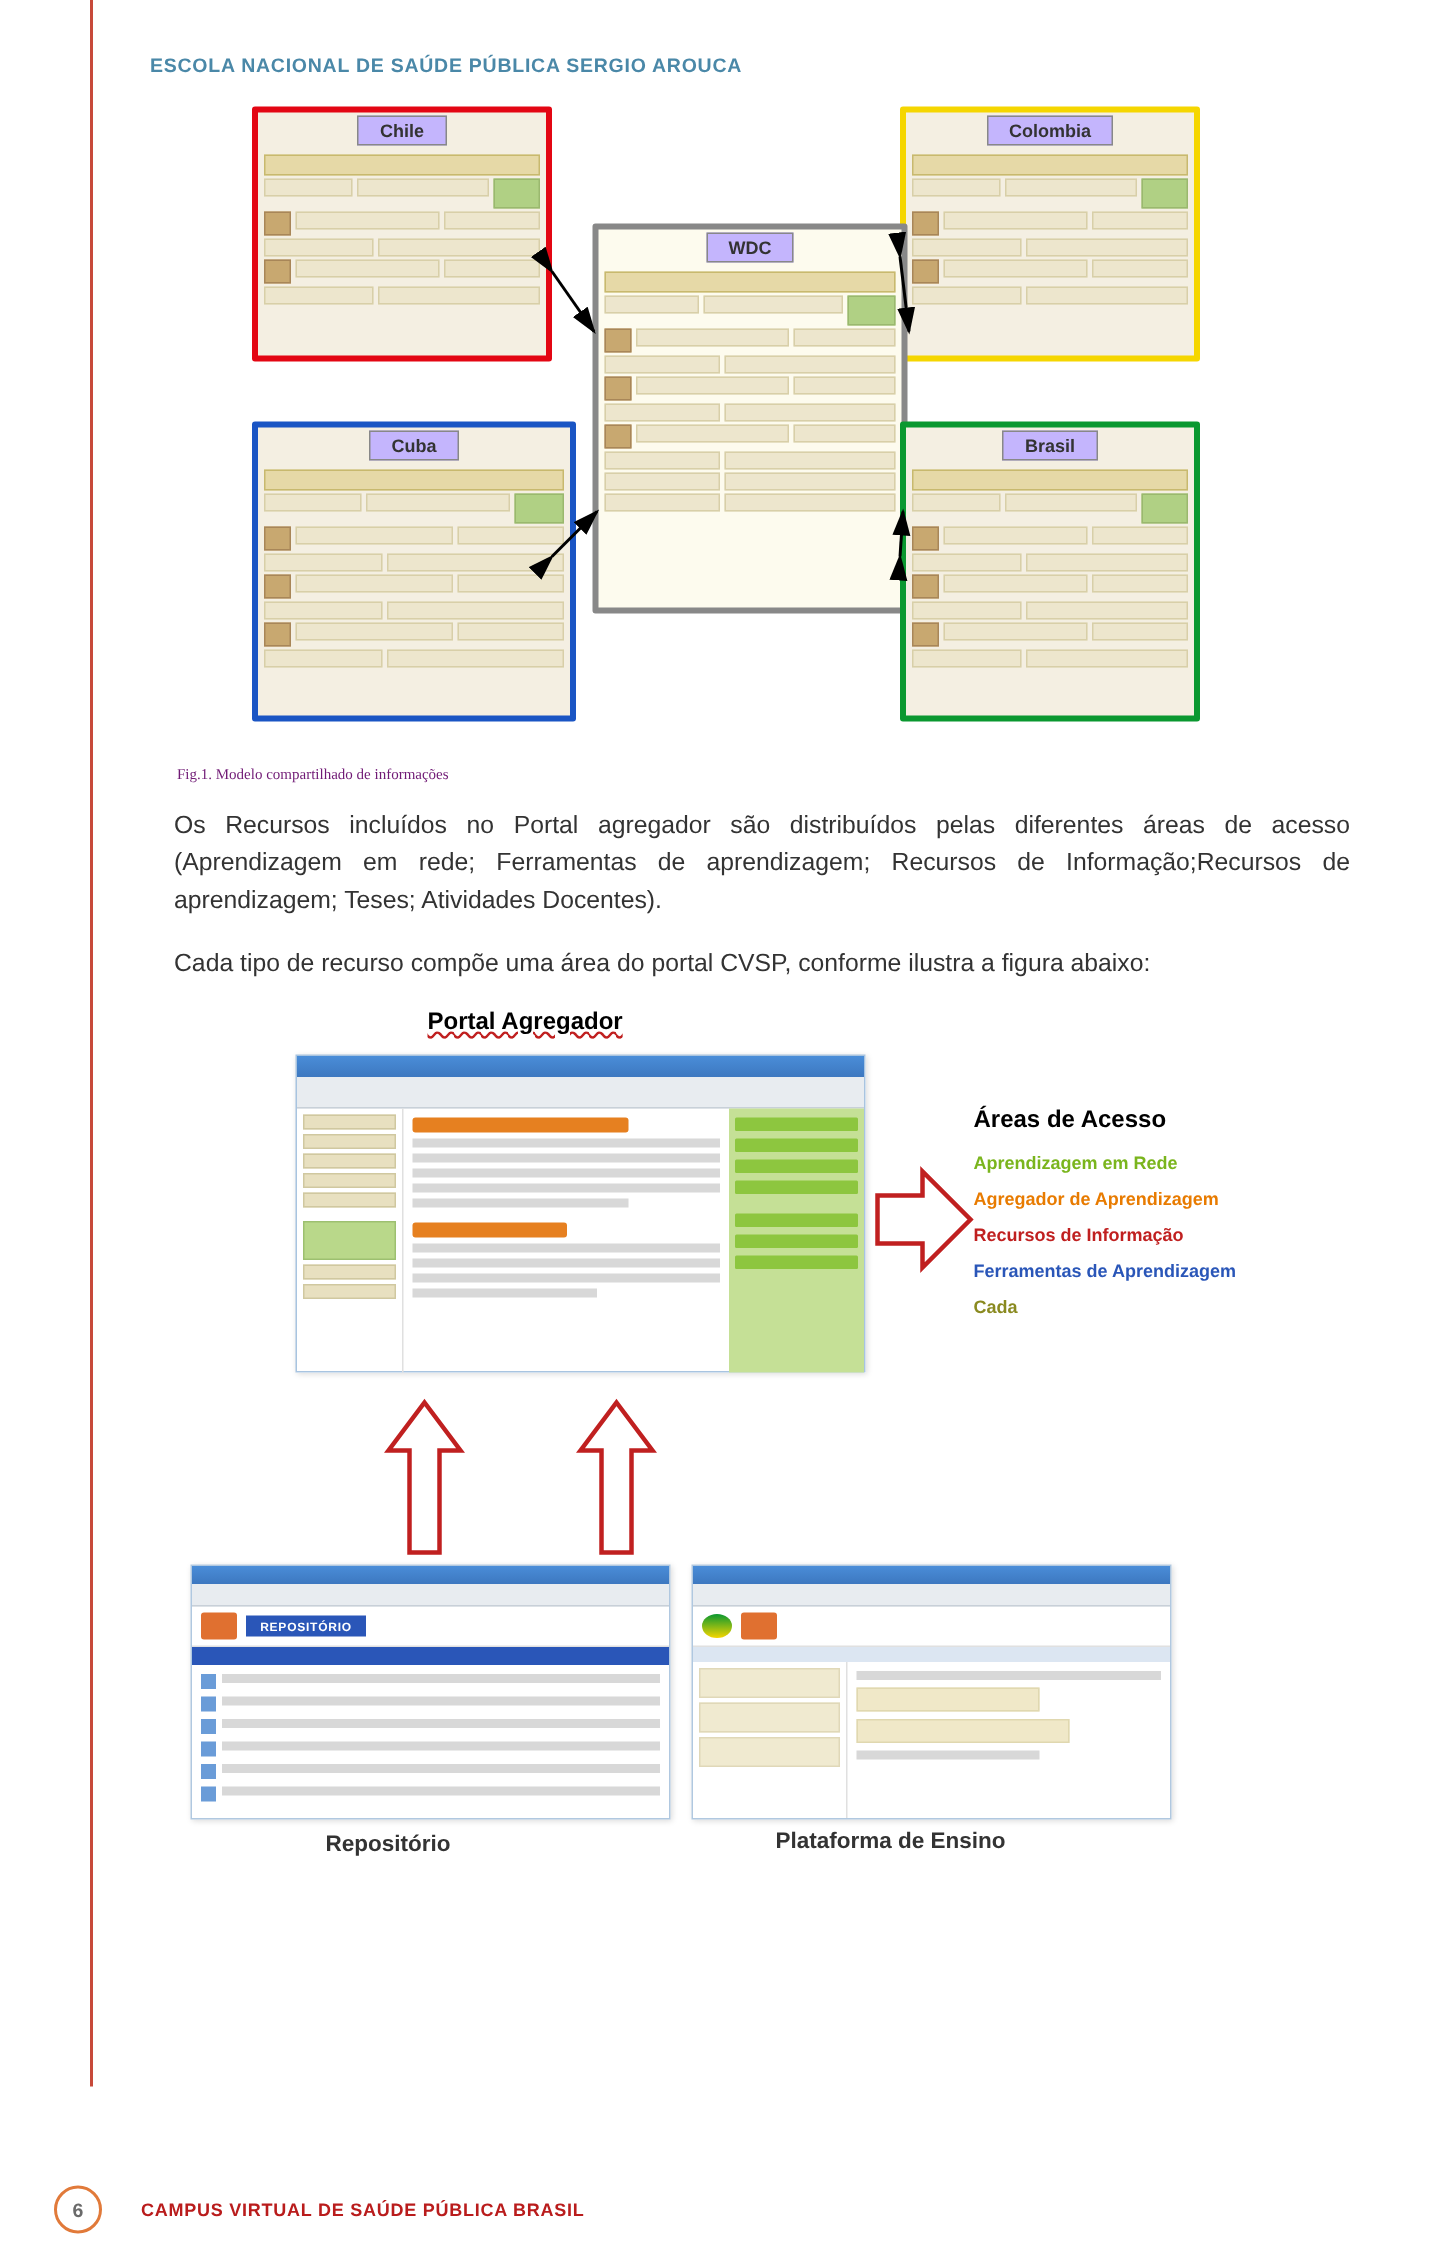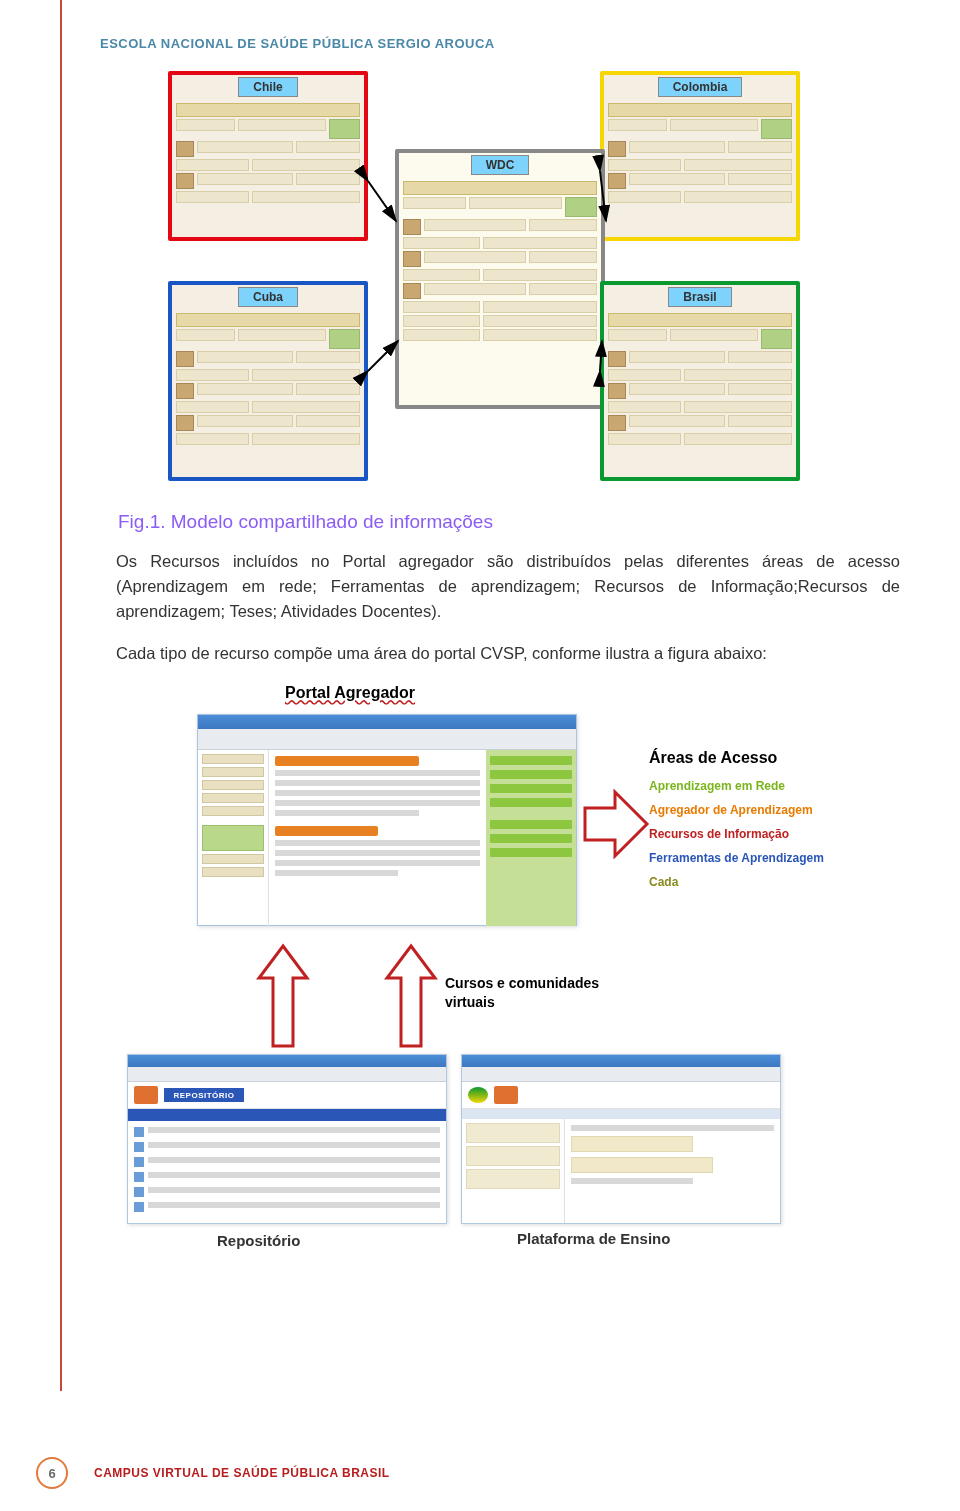--- a/index.html
+++ b/index.html
@@ -1,36 +1,36 @@
 <!DOCTYPE html>
 <html><head>
 <meta charset="utf-8">
 <style>
   html,body{margin:0;padding:0;background:#fff;font-family:"Segoe UI",Tahoma,Arial,sans-serif;color:#333;}
   .page{width:960px;min-height:1511px;position:relative;box-sizing:border-box;padding:36px 60px 40px 100px;}
   .left-rule{position:absolute;left:60px;top:0;bottom:120px;border-left:2px solid #c7493a;}
   .header-title{font-size:13px;font-weight:700;color:#4a88a8;letter-spacing:0.5px;margin-bottom:20px;}
   .figure1{position:relative;width:720px;height:420px;margin:0 auto 20px auto;}
   .mini{position:absolute;border:4px solid #000;background:#f4efe2;box-sizing:border-box;border-radius:2px;}
-  .mini .tag{position:relative;top:-2px;margin:4px auto 2px auto;width:fit-content;padding:2px 14px;background:#7dd3fc;border:1px solid #888;font-size:12px;font-weight:600;}
+  .mini .tag{position:relative;top:-2px;margin:4px auto 2px auto;width:fit-content;padding:2px 14px;background:#c4b5fd;border:1px solid #888;font-size:12px;font-weight:600;}
   .mini .body{padding:2px 4px 4px 4px;display:flex;flex-direction:column;gap:2px;}
   .mini .hdr{background:#e6d9a7;height:12px;border:1px solid #c8b96e;}
   .mini .row{display:flex;gap:3px;}
   .mini .blk{background:#ede6cd;height:10px;border:1px solid #d8cfa8;}
   .mini .blk.a{flex:2;}
   .mini .blk.b{flex:3;}
   .mini .side{background:#b0d084;height:18px;border:1px solid #9ab86e;flex:1;}
   .mini .pic{background:#c8a870;height:14px;width:16px;border:1px solid #a88658;}
   .chile{left:28px;top:0;width:200px;height:170px;border-color:#e30613;}
   .colombia{left:460px;top:0;width:200px;height:170px;border-color:#f5d600;}
-  .cuba{left:28px;top:210px;width:200px;height:200px;border-color:#1a55c4;}
+  .cuba{left:28px;top:210px;width:216px;height:200px;border-color:#1a55c4;}
   .brasil{left:460px;top:210px;width:200px;height:200px;border-color:#0a9830;}
   .wdc{left:255px;top:78px;width:210px;height:260px;border-color:#888;background:#fdfbee;}
   svg.arrows{position:absolute;left:0;top:0;width:720px;height:420px;pointer-events:none;}
-  .caption{font-size:19px;color:#8b5cf6;margin:6px 0 16px 18px;}
+  .caption{font-size:10px;color:#701a75;margin:6px 0 16px 18px;font-family:Liberation Serif, serif;}
   .body-text{font-size:16.5px;line-height:1.5;color:#333;text-align:justify;margin:0 0 18px 16px;}
   .figure2{position:relative;width:770px;height:580px;margin:10px auto 0 auto;}
   .fig2-label{position:absolute;font-family:Arial,sans-serif;font-size:16px;font-weight:700;color:#000;}
   .portal-thumb{position:absolute;left:82px;top:30px;width:378px;height:210px;border:1px solid #a8c4e0;background:linear-gradient(#dbe8f4,#f2f6fa 14px,#fff 14px);box-shadow:1px 1px 4px rgba(0,0,0,0.15);}
   .portal-thumb .tbar{height:14px;background:linear-gradient(#4a8dd8,#3d78c0);}
   .portal-thumb .chrome{height:20px;background:#e8ecf0;border-bottom:1px solid #c8d0d8;}
   .portal-thumb .content{display:flex;height:176px;}
   .portal-thumb .pleft{width:62px;border-right:1px solid #e0e0e0;padding:4px;display:flex;flex-direction:column;gap:3px;}
   .portal-thumb .pleft .li{height:8px;background:#e8e0c0;border:1px solid #d0c8a0;}
   .portal-thumb .pleft .gbox{height:24px;background:#b9d88a;border:1px solid #9dc070;margin-top:6px;}
@@ -346,21 +346,20 @@
 
     <div class="areas-box">
       <div class="areas-title">Áreas de Acesso</div>
       <div class="area-line c-lime">Aprendizagem em Rede</div>
       <div class="area-line c-orange">Agregador de Aprendizagem</div>
       <div class="area-line c-red">Recursos de Informação</div>
       <div class="area-line c-blue">Ferramentas de  Aprendizagem</div>
       <div class="area-line c-olive">Cada</div>
     </div>
 
-    <div class="cursos-text">Cursos e comunidades virtuais</div>
 
     <svg class="up-arrow" style="left:140px;top:258px;" width="56" height="110">
       <path d="M28,4 L52,36 L38,36 L38,104 L18,104 L18,36 L4,36 Z" fill="none" stroke="#c02020" stroke-width="3"></path>
     </svg>
     <svg class="up-arrow" style="left:268px;top:258px;" width="56" height="110">
       <path d="M28,4 L52,36 L38,36 L38,104 L18,104 L18,36 L4,36 Z" fill="none" stroke="#c02020" stroke-width="3"></path>
     </svg>
 
     <div class="repo-thumb">
       <div class="tbar"></div>

